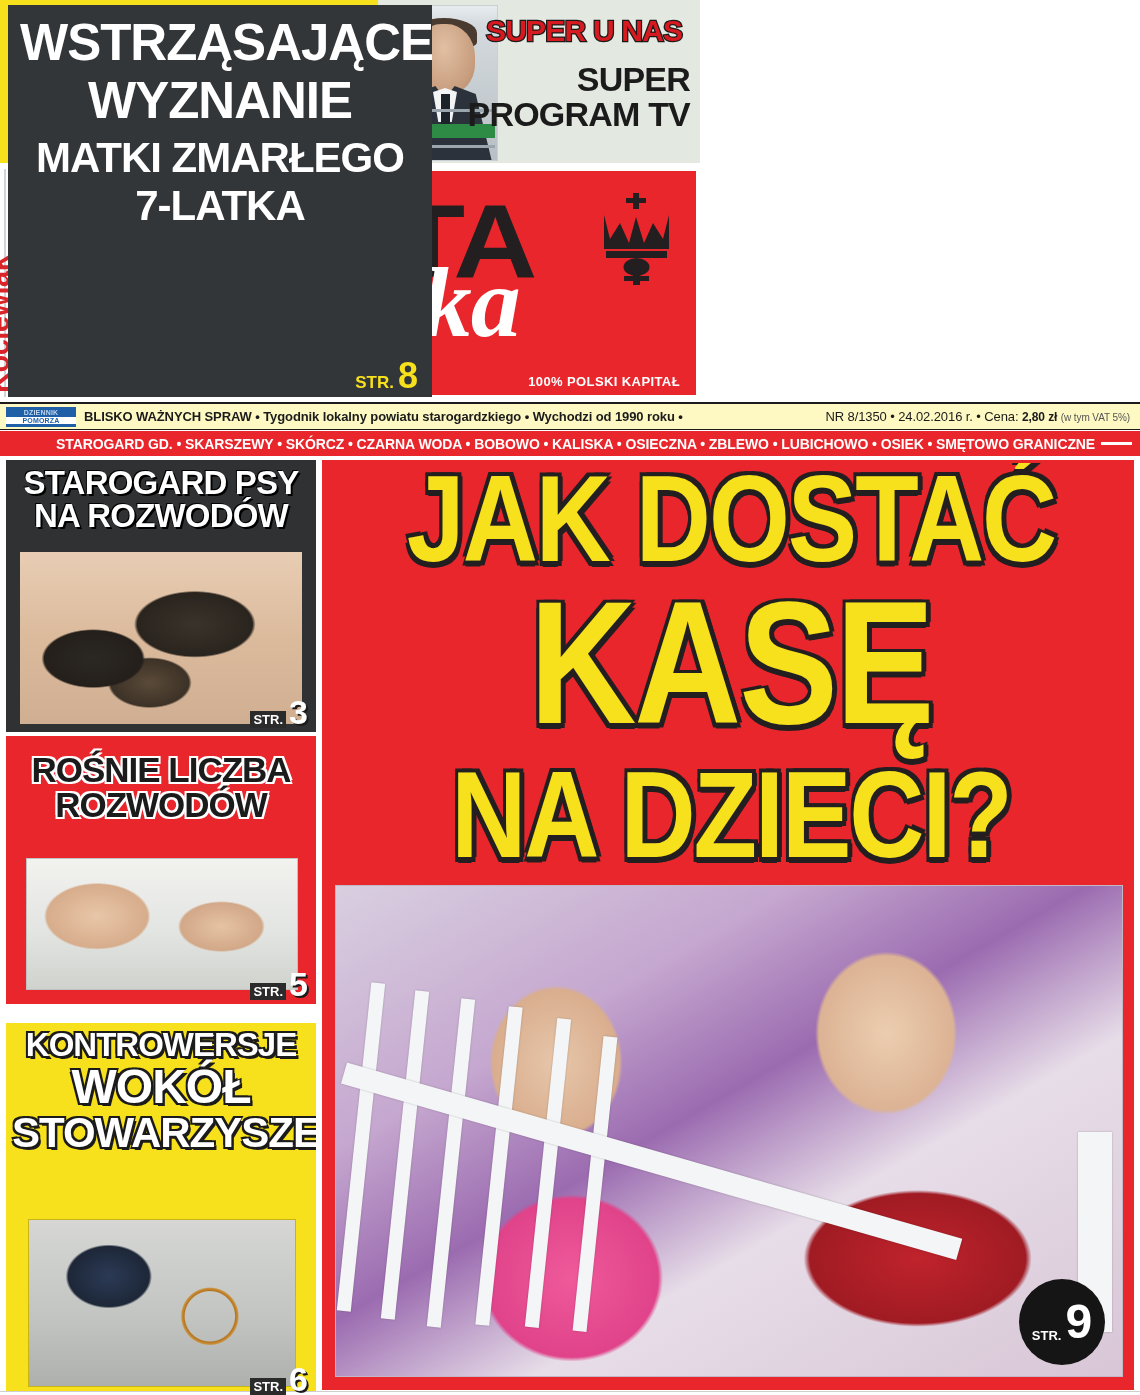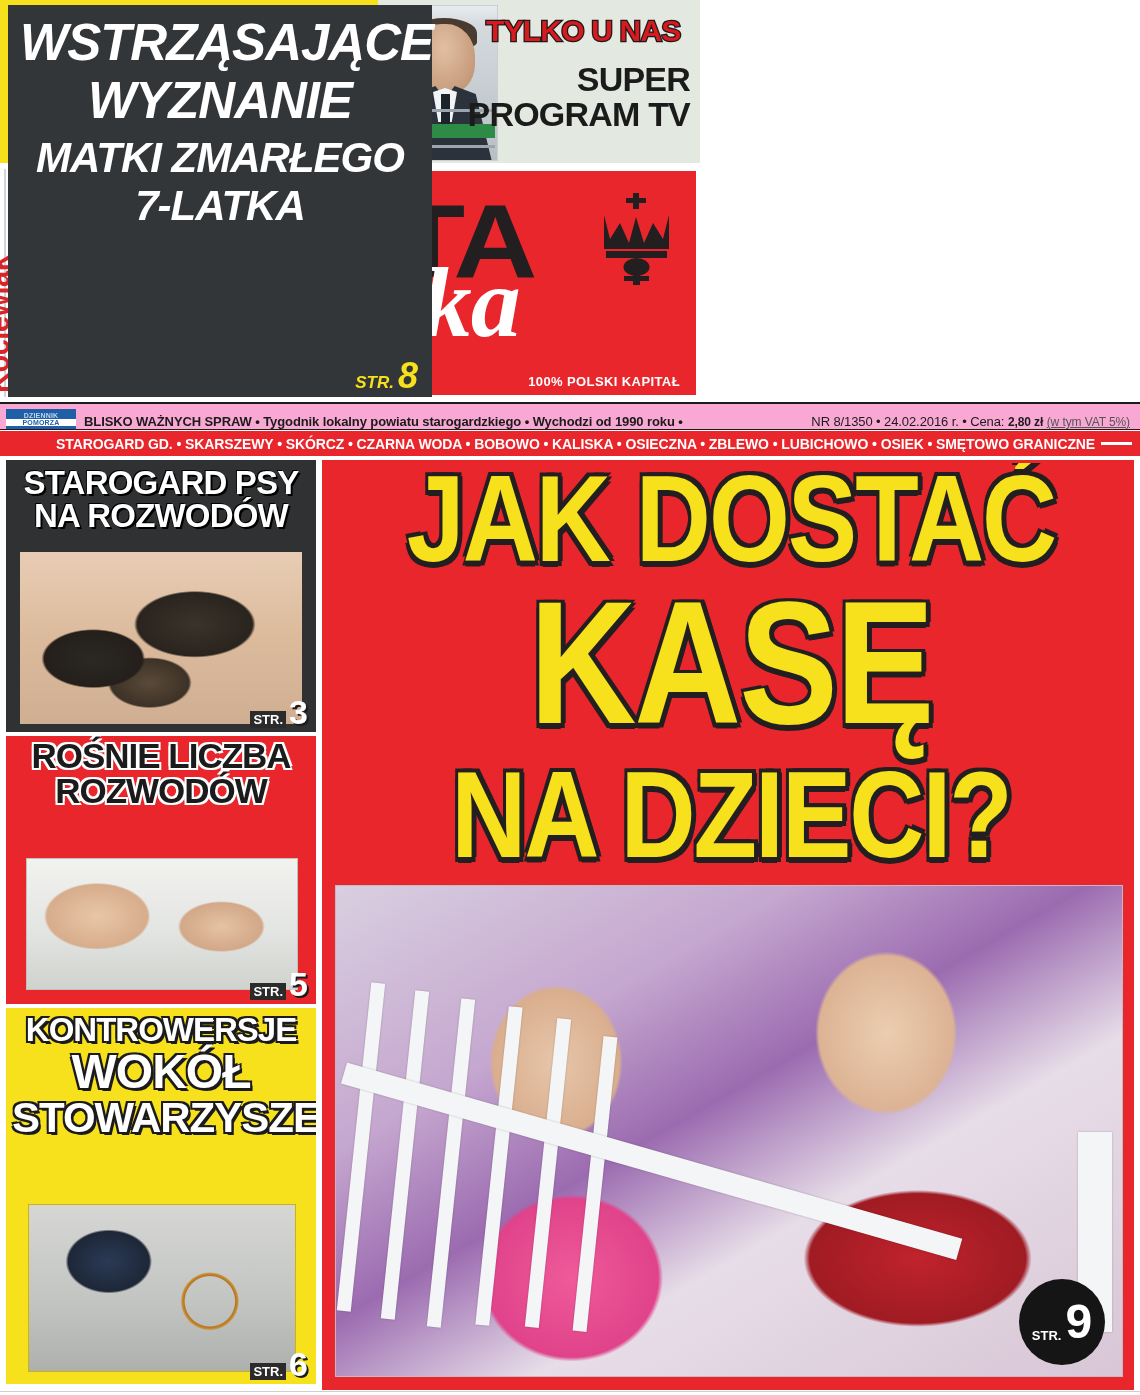--- a/index.html
+++ b/index.html
@@ -146,21 +146,20 @@
   .teaser-black {
     position: relative;
     width: 440px; height: 163px;
   }
   .black-box {
     position: absolute; left: 8px; top: 5px;
     width: 424px; height: 392px;
     background: #333638;
     z-index: 5;
     padding: 14px 12px 0 12px;
-    font-style: italic;
   }
   .black-box .ln {
     color: #ffffff; font-weight: bold;
     text-align: center; text-transform: uppercase;
     line-height: 0.95; letter-spacing: -1px;
     font-family: "Liberation Sans", sans-serif;
   }
   .black-box .l1 { font-size: 51px; }
   .black-box .l2 { font-size: 51px; margin-top: 10px; }
   .black-box .l3 { font-size: 42px; margin-top: 12px; }
@@ -233,22 +232,22 @@
     color: #ffffff; font-size: 13px; font-weight: bold;
     letter-spacing: 0.4px;
   }
 
   
   .infobar {
     position: absolute; left: 0; top: 402px;
     width: 1140px; height: 28px;
     border-top: 2px solid #1b1b1b;
     border-bottom: 1px solid #1b1b1b;
-    display: flex; align-items: flex-end;
-    background: #f9a8d4;
+    display: flex; align-items: center;
+    background: #fef9c3;
   }
   .pomorza-logo {
     width: 70px; height: 20px; margin-left: 6px;
     background: #1f5fa8;
     color: #fff; font-size: 7px; font-weight: bold;
     display: flex; flex-direction: column; justify-content: center;
     align-items: center; line-height: 1.05;
     letter-spacing: 0.2px;
     flex: none;
   }
@@ -257,21 +256,21 @@
   .infobar .tagline {
     margin-left: 8px;
     font-size: 13px; font-weight: bold; color: #1b1b1b;
     letter-spacing: -0.1px;
   }
   .infobar .issue {
     margin-left: auto; margin-right: 10px;
     font-size: 13px; color: #1b1b1b; letter-spacing: -0.1px;
   }
   .infobar .issue b { font-size: 12px; }
-  .infobar .issue .vat { font-size: 12px; color: #555; text-decoration: underline; }
+  .infobar .issue .vat { font-size: 10px; color: #555; }
 
   
   .townsbar {
     position: absolute; left: 0; top: 431px;
     width: 1140px; height: 25px;
     background: #e8262c;
     display: flex; align-items: center;
   }
   .townsbar .spacer { width: 56px; height: 100%; background: #e8262c; }
   .townsbar .towns {
@@ -301,21 +300,21 @@
   .blk-dogs .photo {
     position: absolute; left: 14px; top: 92px; width: 282px; height: 172px;
     background:
       radial-gradient(ellipse 70px 40px at 26% 62%, #2b2823 0%, #241f1b 70%, rgba(0,0,0,0) 74%),
       radial-gradient(ellipse 80px 44px at 62% 42%, #3a332b 0%, #2a241e 72%, rgba(0,0,0,0) 76%),
       radial-gradient(ellipse 56px 34px at 46% 76%, #5a4a38 0%, #3d3227 70%, rgba(0,0,0,0) 75%),
       linear-gradient(180deg, #e8cdb4 0%, #dcbb9d 48%, #cfae92 100%);
   }
 
   
-  .blk-div { height: 268px; background: #e8262c; margin-bottom: 4px; padding: 0; }
+  .blk-div { height: 268px; background: #e8262c; margin-bottom: 19px; padding: 14px; }
   .blk-div .hl {
     color: #1b1b1b; font-size: 35px; font-weight: bold;
     text-align: center; line-height: 1.0; letter-spacing: -1px;
     text-shadow: 2px 2px 0 #fff, -2px -2px 0 #fff, 2px -2px 0 #fff, -2px 2px 0 #fff;
     padding-top: 2px;
   }
   .blk-div .photo {
     position: absolute; left: 20px; top: 122px; width: 272px; height: 132px;
     background:
       radial-gradient(ellipse 70px 44px at 26% 44%, #e8c6a8 0%, #d7ad8c 72%, rgba(0,0,0,0) 76%),
@@ -449,21 +448,21 @@
         <div class="tvlogo">tv</div>
         <div class="man-hair"></div>
         <div class="man-head"></div>
         <div class="man-body"></div>
         <div class="man-shirt"></div>
         <div class="man-tie"></div>
         <div class="cov-line" style="bottom:48px"></div>
         <div class="cov-green"></div>
         <div class="cov-line" style="bottom:12px"></div>
       </div>
-      <div class="tv-tylko">TYLKO U NAS</div>
+      <div class="tv-tylko">SUPER U NAS</div>
       <div class="tv-super">
         <div>SUPER</div>
         <div>PROGRAM TV</div>
       </div>
     </div>
 
     <div class="teaser-black"></div>
   </div>
 
   <div class="black-box">

